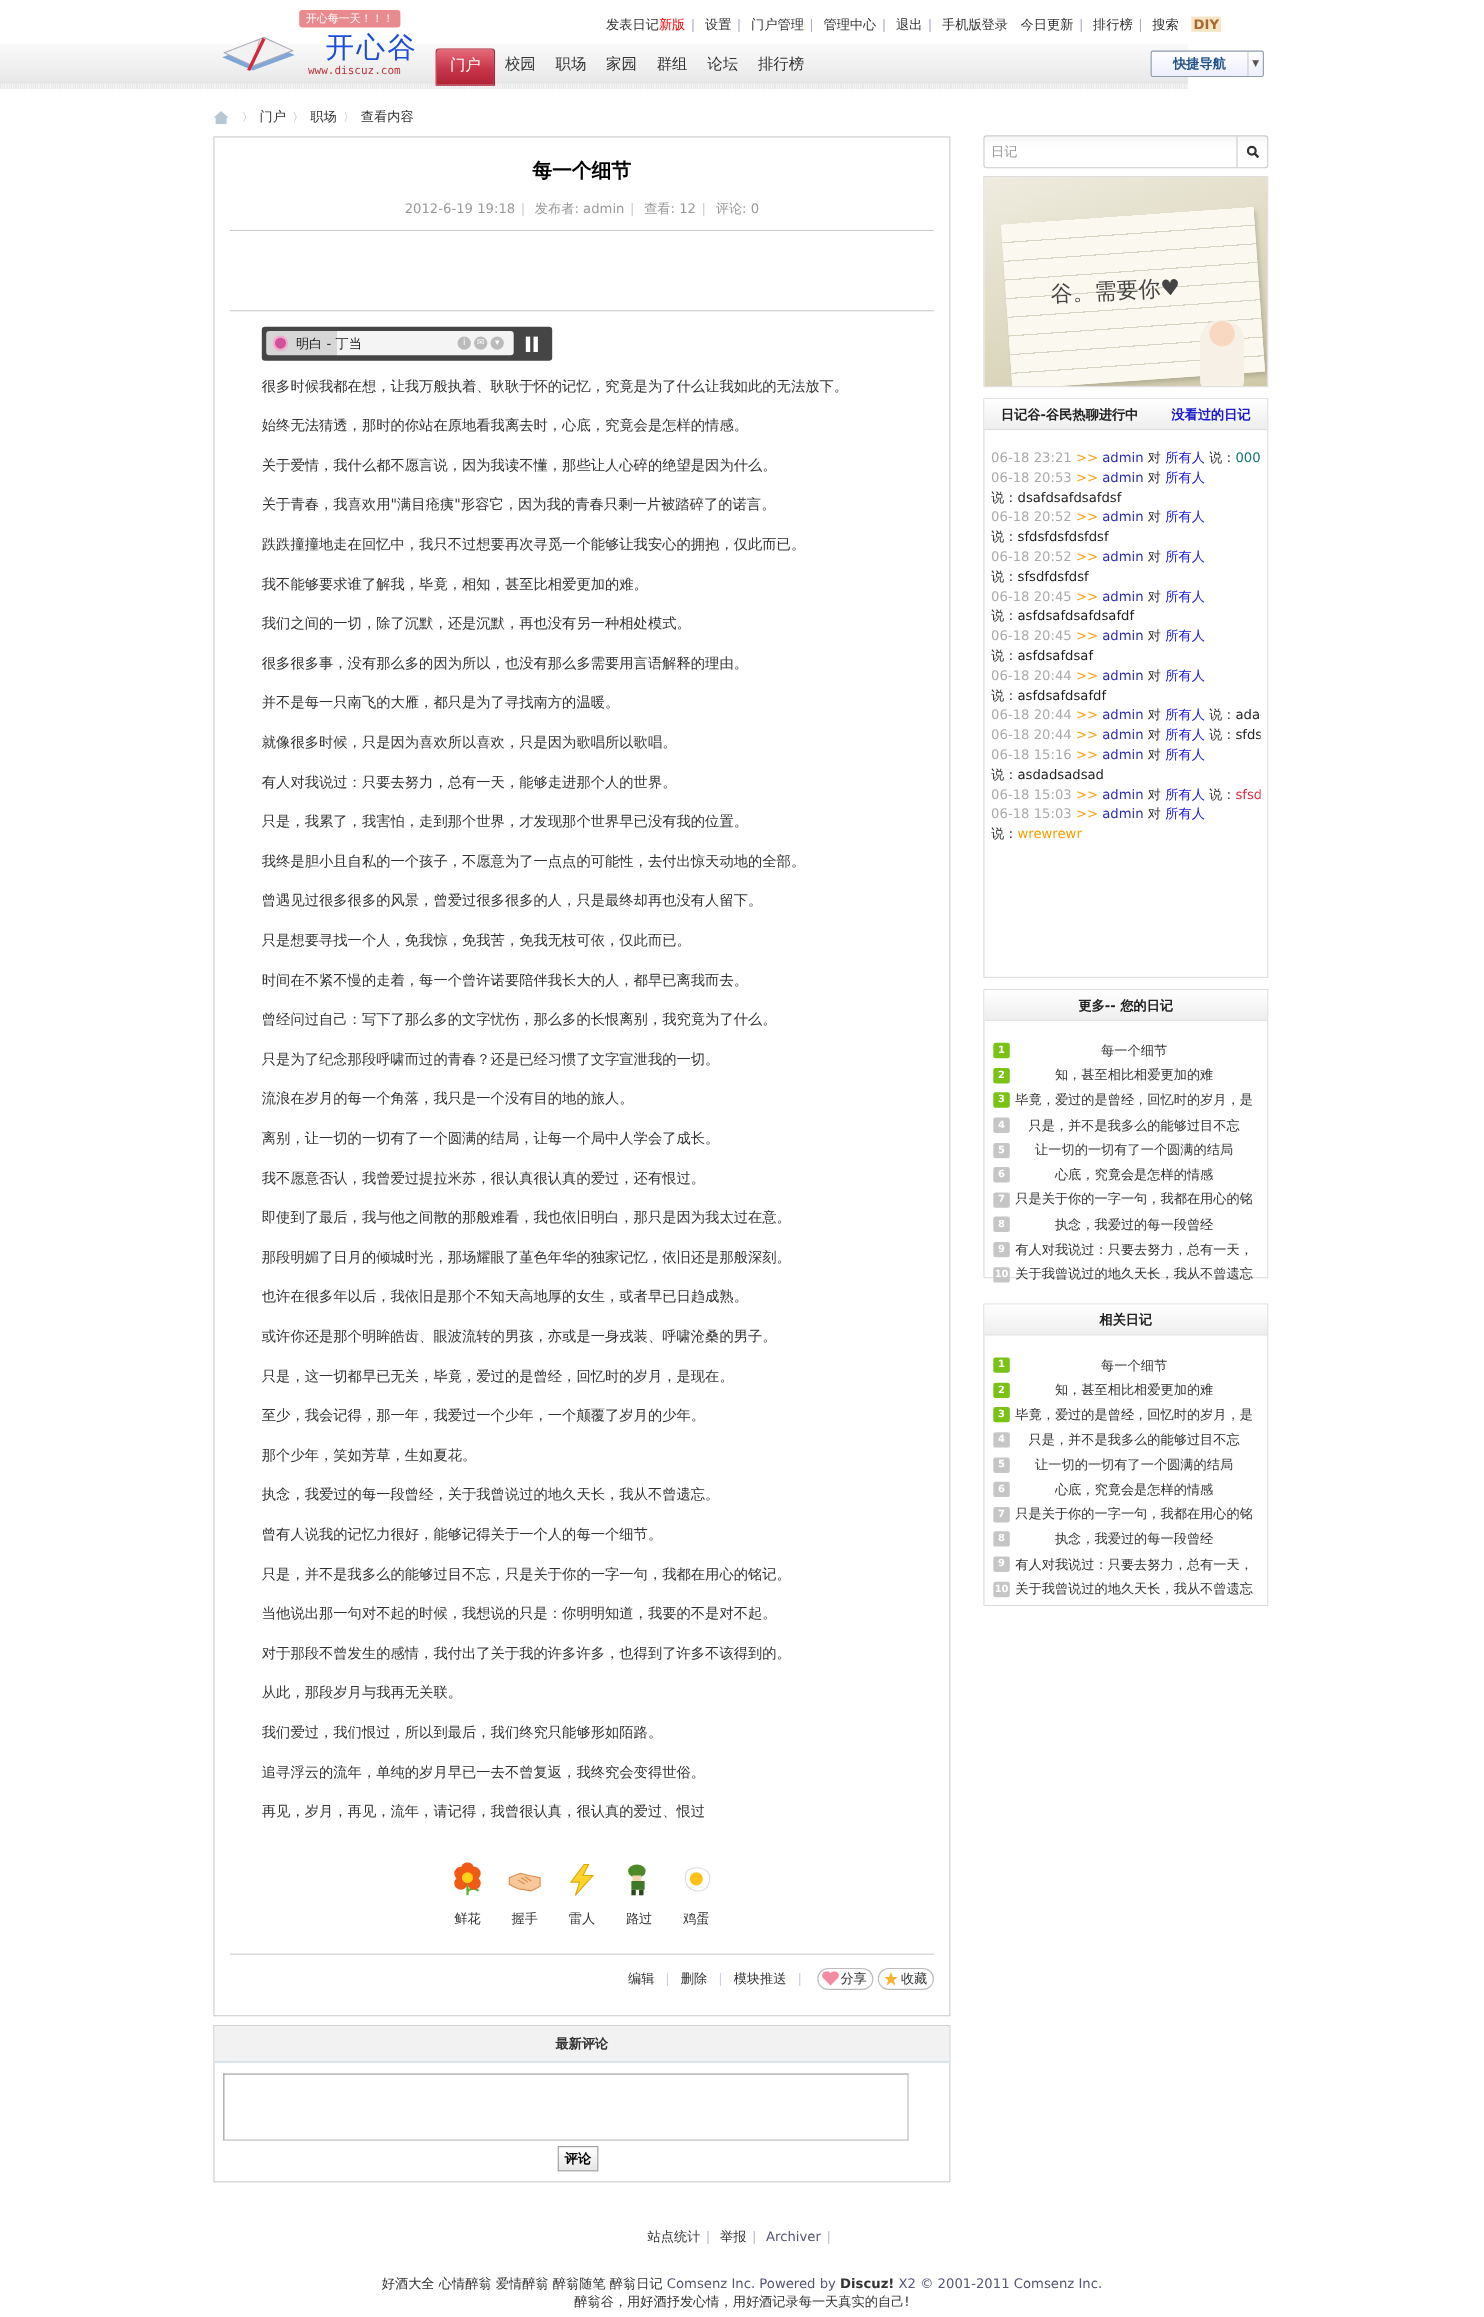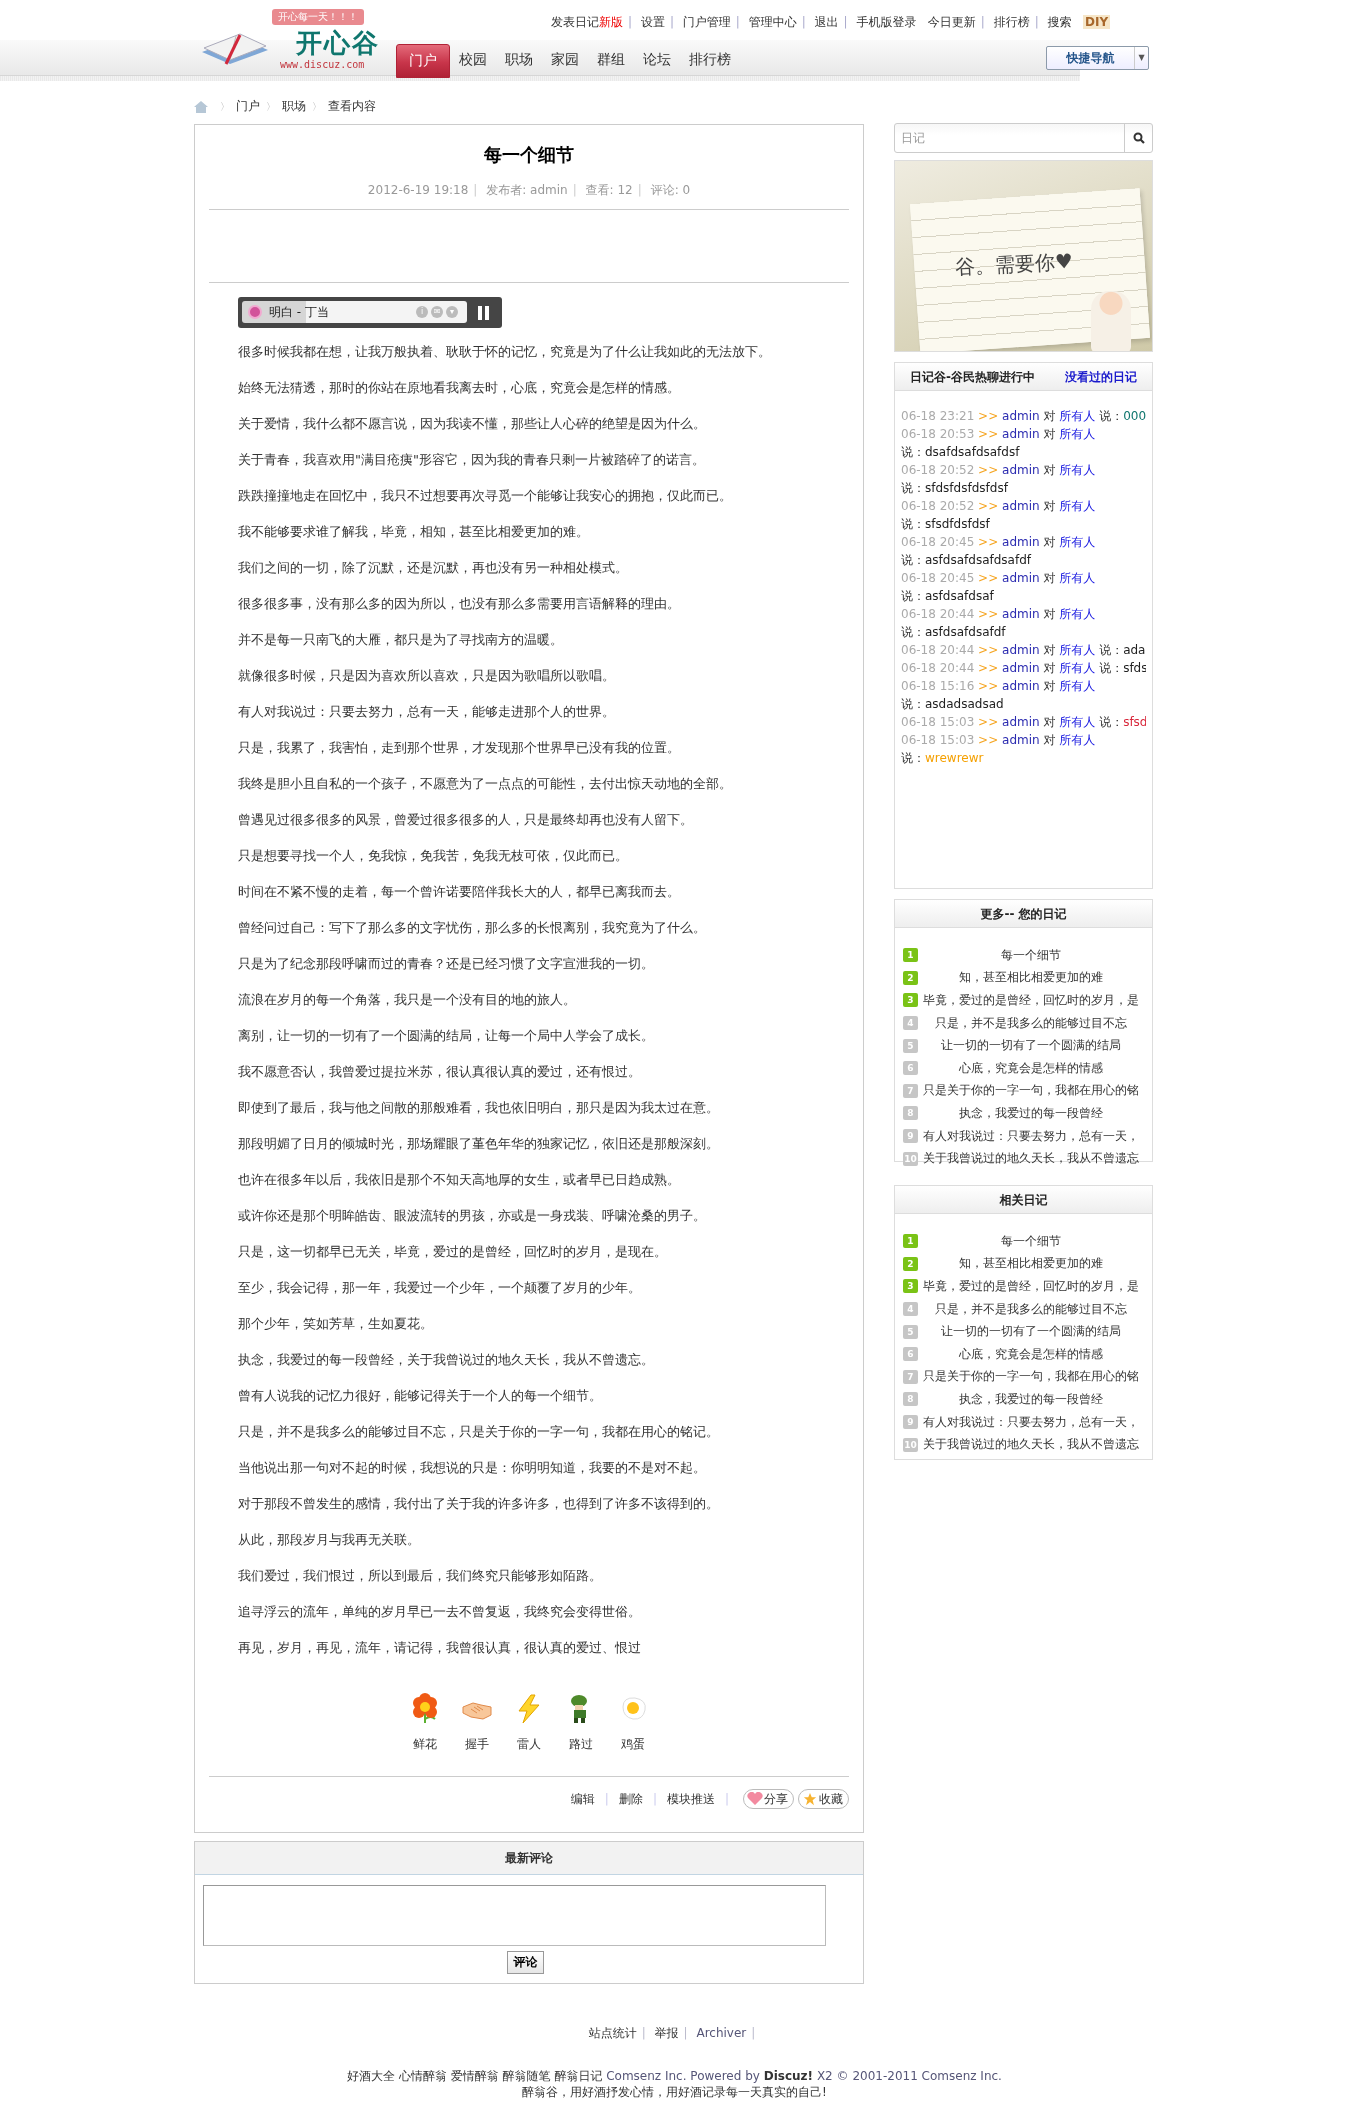--- a/index.html
+++ b/index.html
@@ -6,21 +6,21 @@
   body { width: 1349px; height: 2106px; background: #fff; font-family: "DejaVu Sans", "Liberation Sans", sans-serif; font-size: 12px; color: #333; position: relative; overflow: hidden; }
   a { color: inherit; text-decoration: none; }
 
   
   #header { position: absolute; left: 0; top: 0; width: 1080px; height: 80px; }
   #header .nav-band { position: absolute; left: 0; top: 40px; width: 100%; height: 36px; background: linear-gradient(#fafafa, #e8e8e8); border-bottom: 1px solid #d6d6d6; }
   #header .shadow-band { position: absolute; left: 0; top: 76px; width: 100%; height: 5px; background: repeating-linear-gradient(90deg,#e9e9e9 0 1px,#f3f3f3 1px 2px); }
   .logo { position: absolute; left: 200px; top: 6px; width: 180px; height: 64px; }
   .logo .book { position: absolute; left: 0; top: 24px; width: 70px; height: 36px; }
   .logo .bubble { position: absolute; left: 72px; top: 3px; background: #e98a8f; color: #fff; font-size: 10px; padding: 1px 6px; border-radius: 3px; white-space: nowrap; }
-  .logo .name { position: absolute; left: 96px; top: 20px; font-size: 26px; color: #0f766e; letter-spacing: 2px; font-weight: bold; }
+  .logo .name { position: absolute; left: 96px; top: 20px; font-size: 26px; color: #1d4ed8; letter-spacing: 2px; font-weight: normal; }
   .logo .url { position: absolute; left: 80px; top: 53px; font-size: 10px; color: #c2363e; font-family: "DejaVu Sans Mono", monospace; }
 
   .toplinks { position: absolute; left: 551px; top: 14px; font-size: 12px; color: #333; white-space: nowrap; }
   .toplinks span.sep { color: #aac; margin: 0 5px; }
   .toplinks .new { color: #e00; }
   .toplinks .diy { color: #a8672b; font-weight: bold; background: #f6e6c8; padding: 0 2px; }
 
   .mainnav { position: absolute; left: 396px; top: 44px; display: flex; gap: 0; }
   .mainnav .item { font-size: 14px; color: #333; height: 32px; line-height: 30px; padding: 0 9px; }
   .mainnav .item.active { background: linear-gradient(#e46a7a, #c8354a 55%, #b02236); color: #fff; border-radius: 3px 3px 0 0; border: 1px solid #b02236; padding: 0 12px; height: 34px; }

